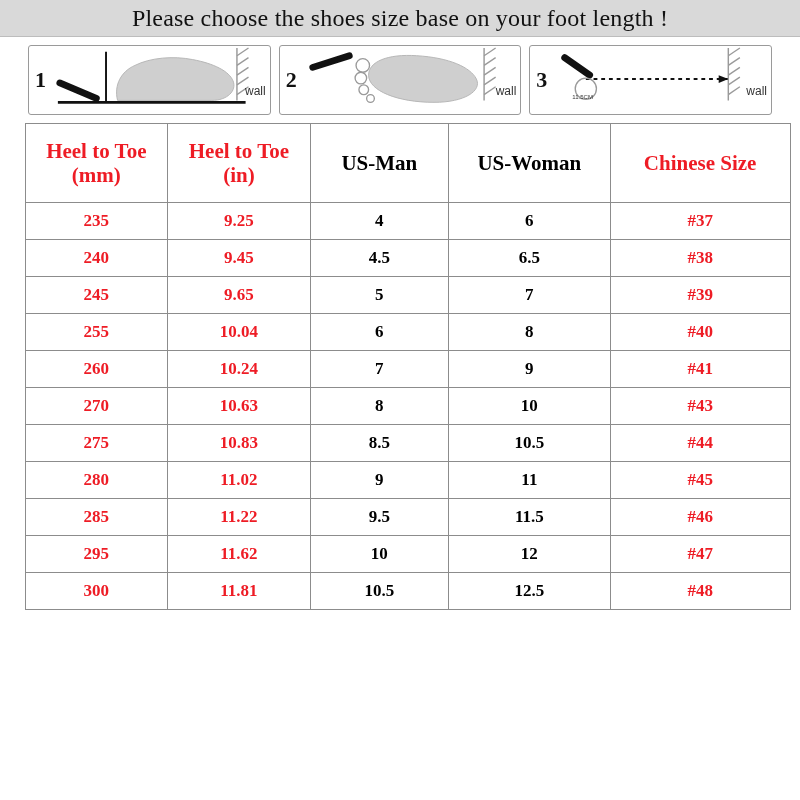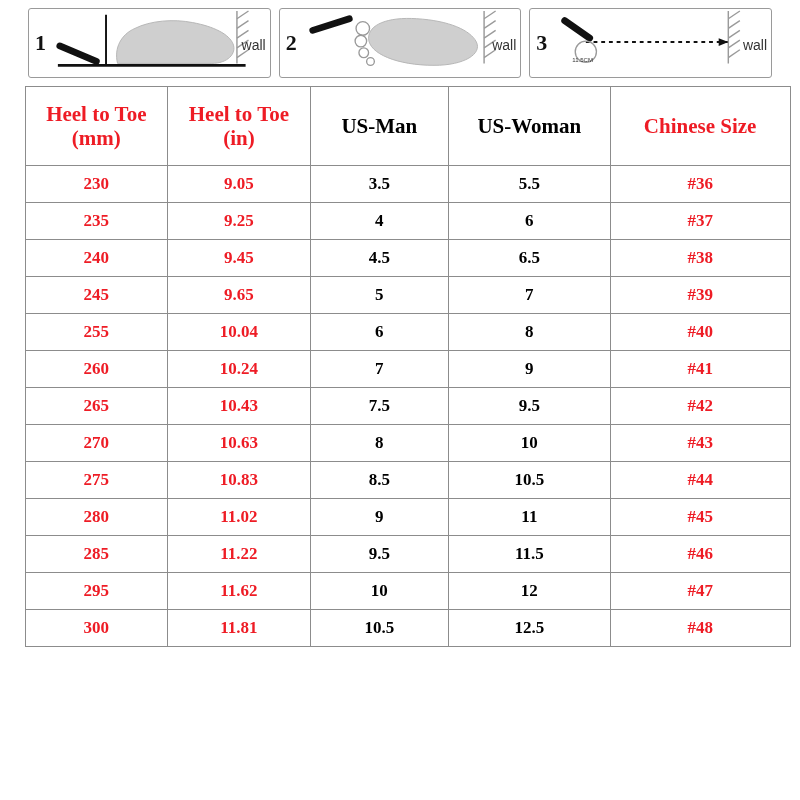--- a/index.html
+++ b/index.html
@@ -59,23 +59,23 @@
     top: 50%;
     transform: translateY(-50%);
     font-family: "Liberation Serif", serif;
     font-weight: bold;
     font-size: 22px;
     color: #111;
   }
   .wall-label {
     position: absolute;
     right: 4px;
-    bottom: 24px;
+    bottom: 16px;
     font-family: "Liberation Sans", sans-serif;
-    font-size: 14px;
+    font-size: 12px;
     color: #333;
   }
   .svgwrap {
     position: absolute;
     inset: 0;
   }
   .cm-label {
     position: absolute;
     font-family: "Liberation Sans", sans-serif;
     font-size: 6px;
@@ -121,20 +121,23 @@
   .th-sub {
     display: block;
     font-size: 21px;
   }
 </style>
 </head>
 <body>
 
 <div class="page">
 
+  <div class="banner">
+    <div class="banner-text">Please choose the shoes size base on your foot length !</div>
+  </div>
 
   <div class="diagram-strip">
 
     <div class="diagram-box">
       <div class="diagram-num">1</div>
       <div class="svgwrap">
         <svg viewBox="0 0 250 70" width="100%" height="100%" preserveAspectRatio="none">
 
           <line x1="30" y1="58" x2="225" y2="58" stroke="#111" stroke-width="3"></line>
 
@@ -230,27 +233,20 @@
           <th class="col-woman black">
             <span>US-Woman</span>
           </th>
           <th class="col-cn red">
             <span>Chinese Size</span>
           </th>
         </tr>
       </thead>
       <tbody id="table-body">
           <tr>
-            <td class="col-mm" style="color: rgb(238, 28, 37);">230</td>
-            <td class="col-in" style="color: rgb(238, 28, 37);">9.05</td>
-            <td class="col-man" style="color: rgb(0, 0, 0);">3.5</td>
-            <td class="col-woman" style="color: rgb(0, 0, 0);">5.5</td>
-            <td class="col-cn" style="color: rgb(238, 28, 37);">#36</td>
-          </tr>
-          <tr>
             <td class="col-mm" style="color: rgb(238, 28, 37);">235</td>
             <td class="col-in" style="color: rgb(238, 28, 37);">9.25</td>
             <td class="col-man" style="color: rgb(0, 0, 0);">4</td>
             <td class="col-woman" style="color: rgb(0, 0, 0);">6</td>
             <td class="col-cn" style="color: rgb(238, 28, 37);">#37</td>
           </tr>
           <tr>
             <td class="col-mm" style="color: rgb(238, 28, 37);">240</td>
             <td class="col-in" style="color: rgb(238, 28, 37);">9.45</td>
             <td class="col-man" style="color: rgb(0, 0, 0);">4.5</td>
@@ -272,27 +268,20 @@
             <td class="col-cn" style="color: rgb(238, 28, 37);">#40</td>
           </tr>
           <tr>
             <td class="col-mm" style="color: rgb(238, 28, 37);">260</td>
             <td class="col-in" style="color: rgb(238, 28, 37);">10.24</td>
             <td class="col-man" style="color: rgb(0, 0, 0);">7</td>
             <td class="col-woman" style="color: rgb(0, 0, 0);">9</td>
             <td class="col-cn" style="color: rgb(238, 28, 37);">#41</td>
           </tr>
           <tr>
-            <td class="col-mm" style="color: rgb(238, 28, 37);">265</td>
-            <td class="col-in" style="color: rgb(238, 28, 37);">10.43</td>
-            <td class="col-man" style="color: rgb(0, 0, 0);">7.5</td>
-            <td class="col-woman" style="color: rgb(0, 0, 0);">9.5</td>
-            <td class="col-cn" style="color: rgb(238, 28, 37);">#42</td>
-          </tr>
-          <tr>
             <td class="col-mm" style="color: rgb(238, 28, 37);">270</td>
             <td class="col-in" style="color: rgb(238, 28, 37);">10.63</td>
             <td class="col-man" style="color: rgb(0, 0, 0);">8</td>
             <td class="col-woman" style="color: rgb(0, 0, 0);">10</td>
             <td class="col-cn" style="color: rgb(238, 28, 37);">#43</td>
           </tr>
           <tr>
             <td class="col-mm" style="color: rgb(238, 28, 37);">275</td>
             <td class="col-in" style="color: rgb(238, 28, 37);">10.83</td>
             <td class="col-man" style="color: rgb(0, 0, 0);">8.5</td>

